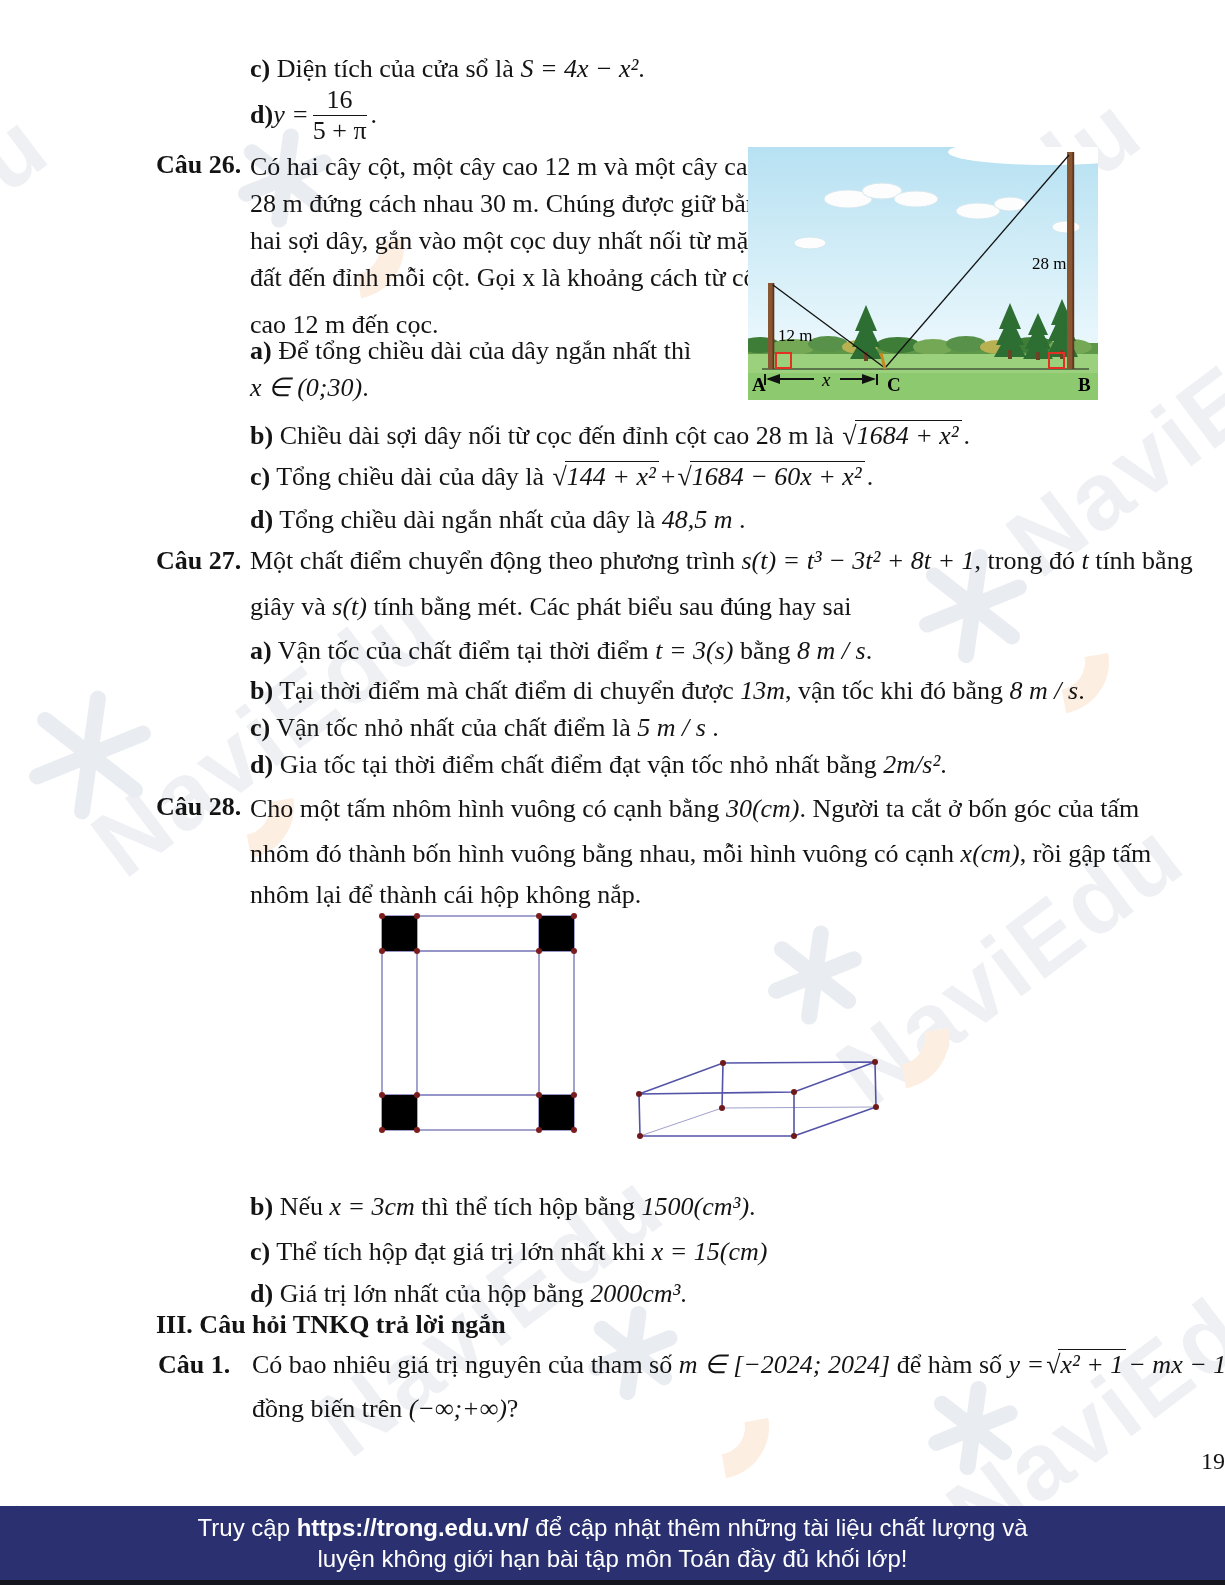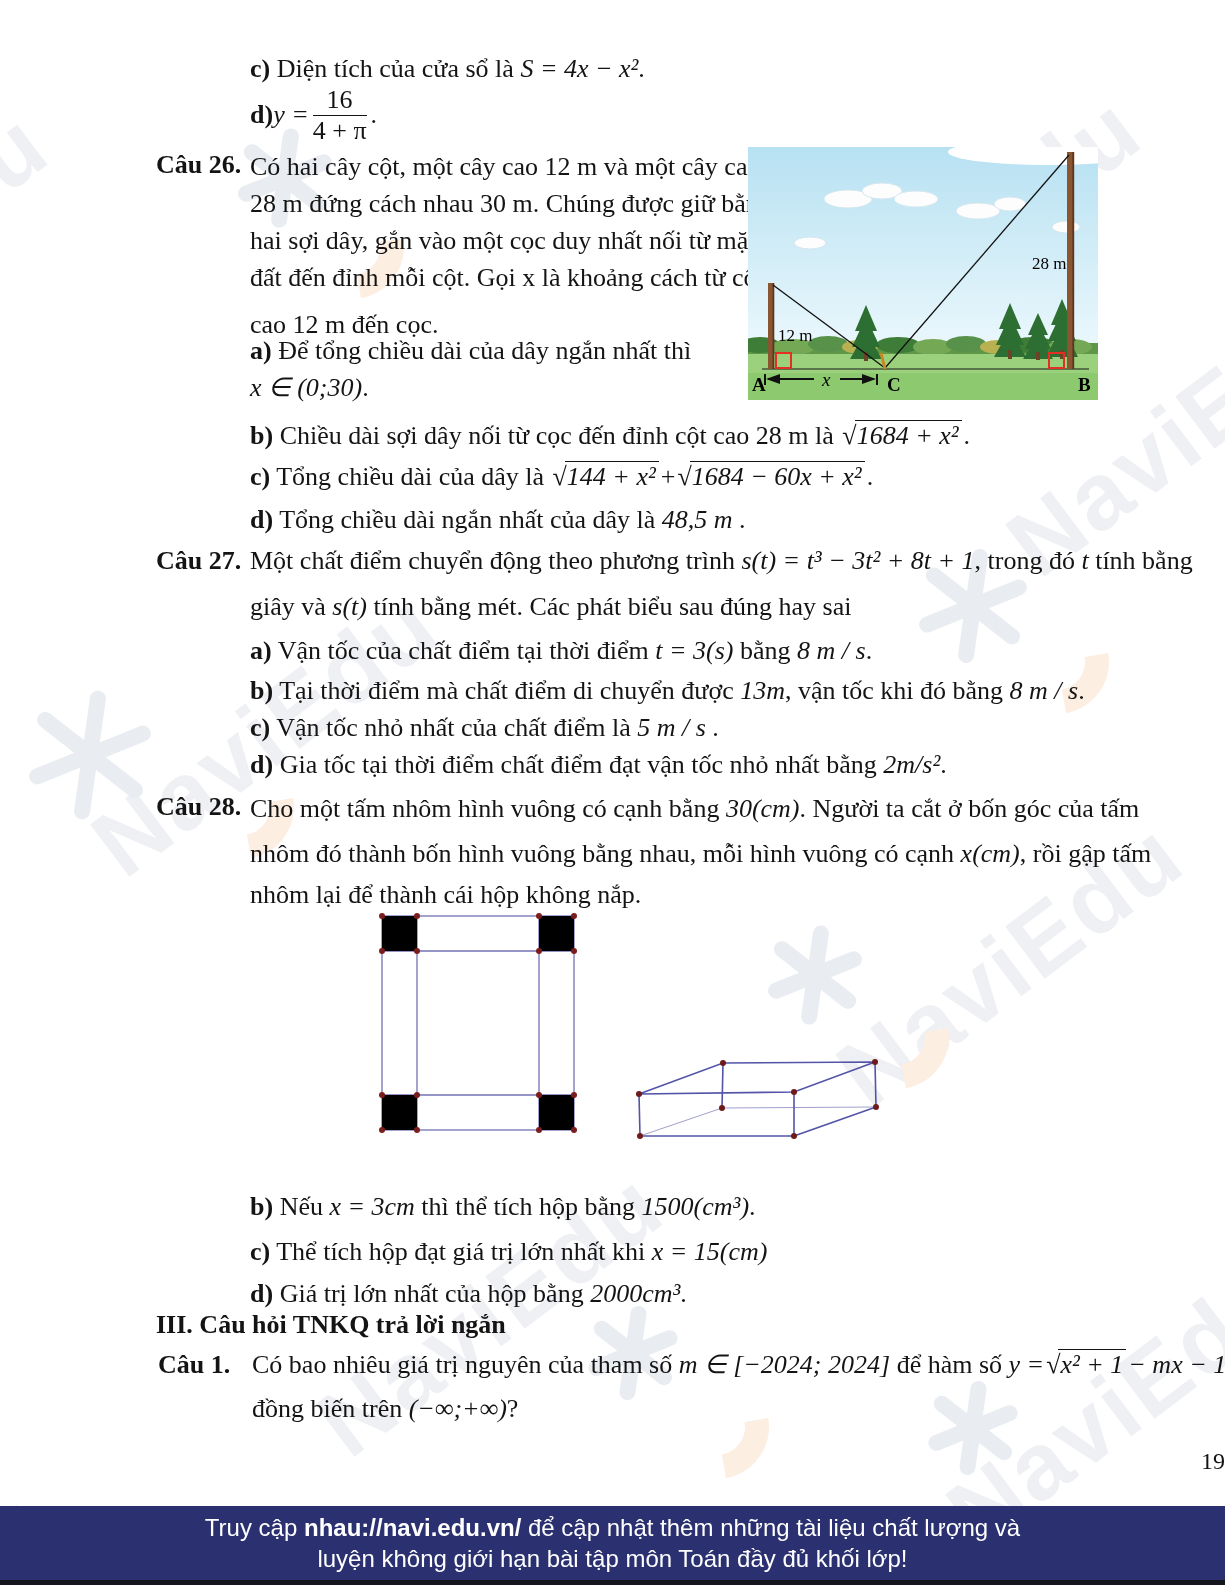--- a/index.html
+++ b/index.html
@@ -97,21 +97,21 @@
   <div class="content">
 
     <div class="row" style="left:250px;top:52px;">
       <span class="opt">c)</span><span> Diện tích của cửa sổ là </span><span class="m">S = 4x − x²</span><span>.</span>
     </div>
     <div class="row flexrow" style="left:250px;top:86px;height:58px;">
       <span class="opt">d)</span>
       <span class="m">y =</span>
       <span class="frac">
           <span class="num">16</span>
-          <span class="den">4 + π</span>
+          <span class="den">5 + π</span>
         </span>
       <span>.</span>
     </div>
 
     <div class="qlabel" style="left:156px;top:150px;">Câu 26.</div>
     <div style="position:absolute;left:250px;top:148px;width:497px;">
       <div class="pline" style="width:497px;">Có hai cây cột, một cây cao 12 m  và một cây cao</div>
       <div class="pline" style="width:497px;">28 m đứng cách nhau  30 m. Chúng được giữ bằng</div>
       <div class="pline" style="width:497px;">hai sợi dây, gắn vào một cọc duy nhất nối từ mặt</div>
       <div class="pline" style="width:497px;">đất đến đỉnh mỗi cột. Gọi x là khoảng cách từ cột</div>
@@ -328,19 +328,19 @@
     <div class="row" style="left:252px;top:1348px;">
       <span>Có bao nhiêu giá trị nguyên của tham số </span><span class="m">m ∈ [−2024; 2024]</span><span> để hàm số </span><span class="m">y =</span><span class="sqrt">√<span class="rad">x² + 1</span></span><span class="m">− mx − 1</span>
     </div>
     <div class="row" style="left:252px;top:1392px;">
       <span>đồng biến trên </span><span class="m">(−∞;+∞)</span><span>?</span>
     </div>
 
     <div class="pagenum">19</div>
 
     <div class="footer">
-      <div class="ln"><span>Truy cập </span><b>nhau://navi.edu.vn/</b><span> để cập nhật thêm những tài liệu chất lượng và</span></div>
+      <div class="ln"><span>Truy cập </span><b>https://trong.edu.vn/</b><span> để cập nhật thêm những tài liệu chất lượng và</span></div>
       <div class="ln">luyện không giới hạn bài tập môn Toán đầy đủ khối lớp!</div>
     </div>
     <div class="strip"></div>
 
   </div>
 </div>
 
 </body></html>

